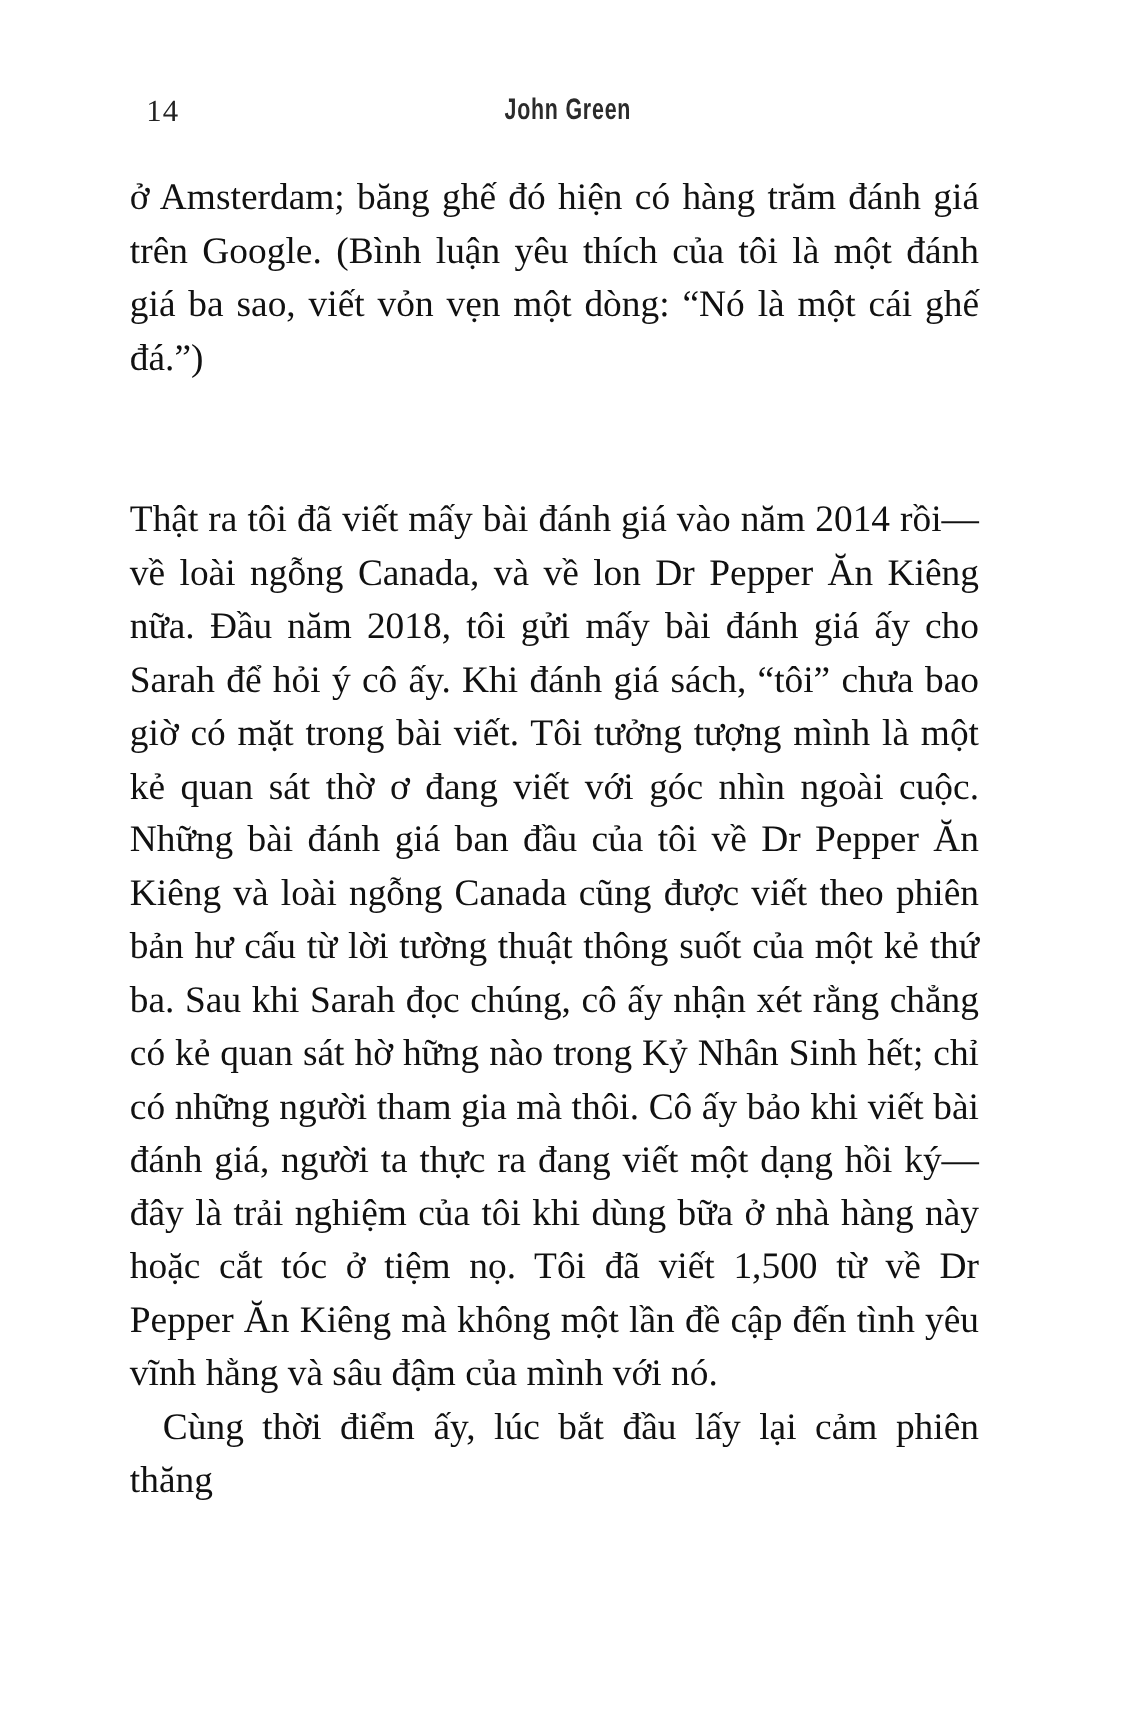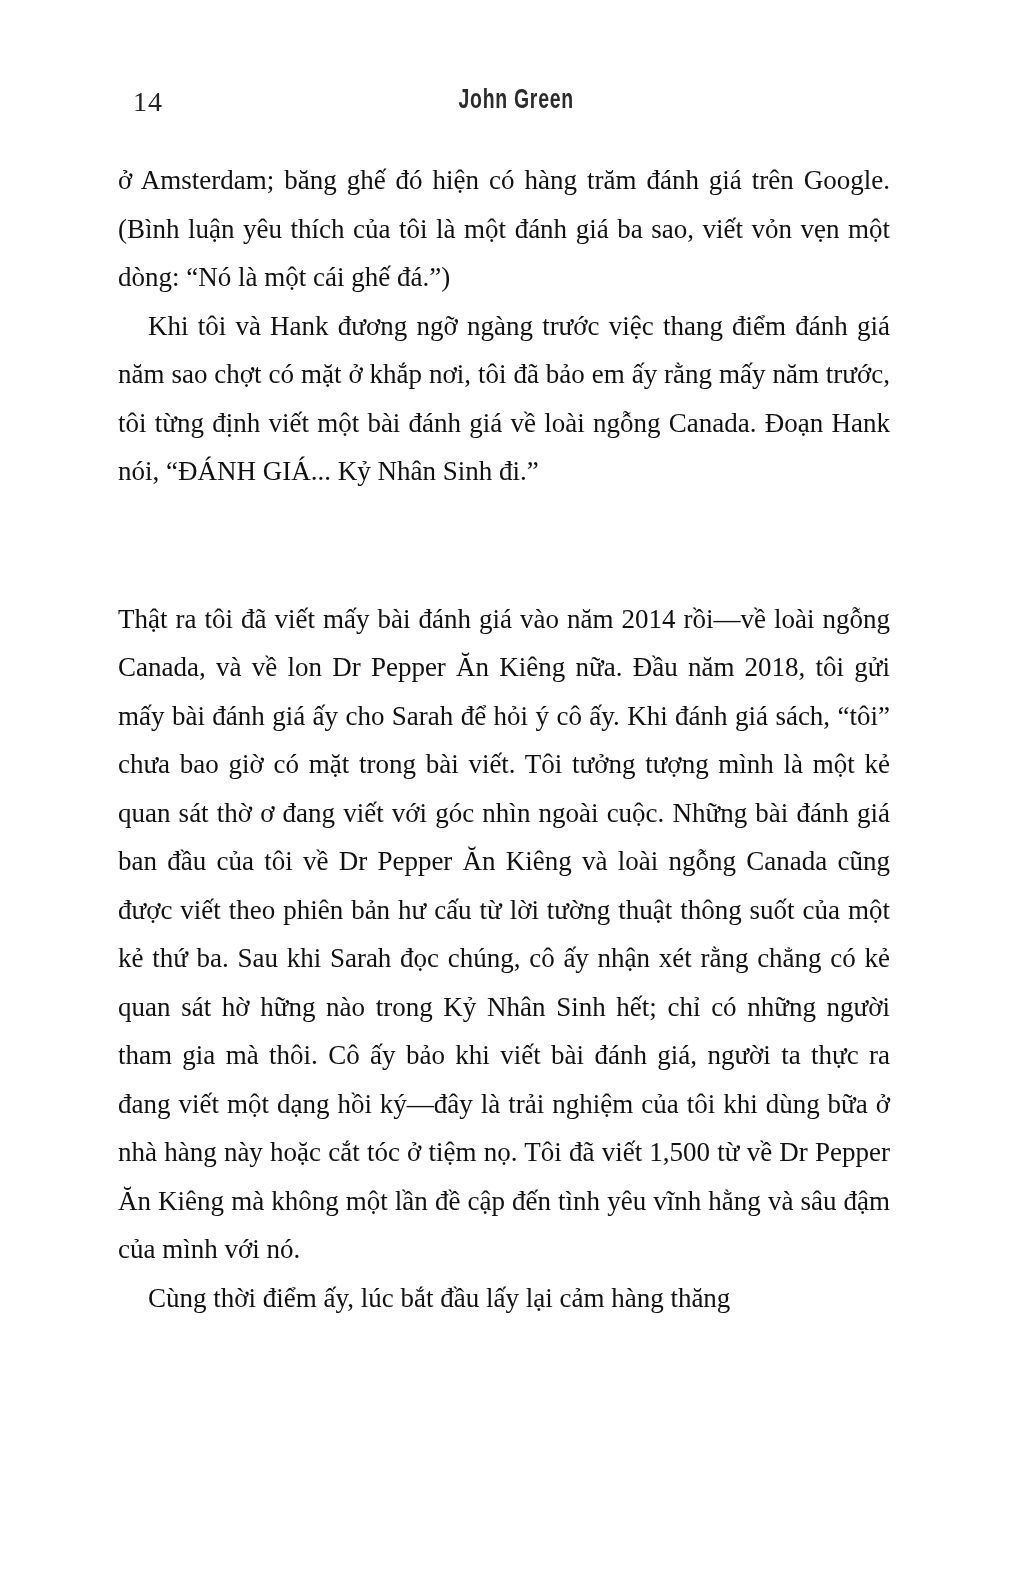--- a/index.html
+++ b/index.html
@@ -48,21 +48,21 @@
     letter-spacing: 1px;
   }
   .body-text {
     position: absolute;
     left: 118px;
     top: 156px;
     width: 772px;
   }
   .body-text p {
     margin: 0;
-    font-size: 27px;
+    font-size: 34px;
     line-height: 48.5px;
     text-align: justify;
     text-justify: inter-word;
     color: #111111;
   }
   .body-text p.indent {
     text-indent: 30px;
   }
   .body-text p.section-break {
     margin-top: 99px;
@@ -73,18 +73,17 @@
 
 <div class="page">
 
   <div class="running-head">
     <span class="folio">14</span>
     <span class="head-title">John Green</span>
   </div>
 
   <div class="body-text">
       <p>ở Amsterdam; băng ghế đó hiện có hàng trăm đánh giá trên Google. (Bình luận yêu thích của tôi là một đánh giá ba sao, viết vỏn vẹn một dòng: “Nó là một cái ghế đá.”)</p>
-      <p class="indent">Khi tôi và Hank đương ngỡ ngàng trước việc thang điểm đánh giá năm sao chợt có mặt ở khắp nơi, tôi đã bảo em ấy rằng mấy năm trước, tôi từng định viết một bài đánh giá về loài ngỗng Canada. Đoạn Hank nói, “ĐÁNH GIÁ... Kỷ Nhân Sinh đi.”</p>
       <p class="section-break">Thật ra tôi đã viết mấy bài đánh giá vào năm 2014 rồi—về loài ngỗng Canada, và về lon Dr Pepper Ăn Kiêng nữa. Đầu năm 2018, tôi gửi mấy bài đánh giá ấy cho Sarah để hỏi ý cô ấy. Khi đánh giá sách, “tôi” chưa bao giờ có mặt trong bài viết. Tôi tưởng tượng mình là một kẻ quan sát thờ ơ đang viết với góc nhìn ngoài cuộc. Những bài đánh giá ban đầu của tôi về Dr Pepper Ăn Kiêng và loài ngỗng Canada cũng được viết theo phiên bản hư cấu từ lời tường thuật thông suốt của một kẻ thứ ba. Sau khi Sarah đọc chúng, cô ấy nhận xét rằng chẳng có kẻ quan sát hờ hững nào trong Kỷ Nhân Sinh hết; chỉ có những người tham gia mà thôi. Cô ấy bảo khi viết bài đánh giá, người ta thực ra đang viết một dạng hồi ký—đây là trải nghiệm của tôi khi dùng bữa ở nhà hàng này hoặc cắt tóc ở tiệm nọ. Tôi đã viết 1,500 từ về Dr Pepper Ăn Kiêng mà không một lần đề cập đến tình yêu vĩnh hằng và sâu đậm của mình với nó.</p>
-      <p class="indent">Cùng thời điểm ấy, lúc bắt đầu lấy lại cảm hàng thăng</p>
+      <p class="indent">Cùng thời điểm ấy, lúc bắt đầu lấy lại cảm phiên thăng</p>
     </div>
 
 </div>
 
 </body></html>

